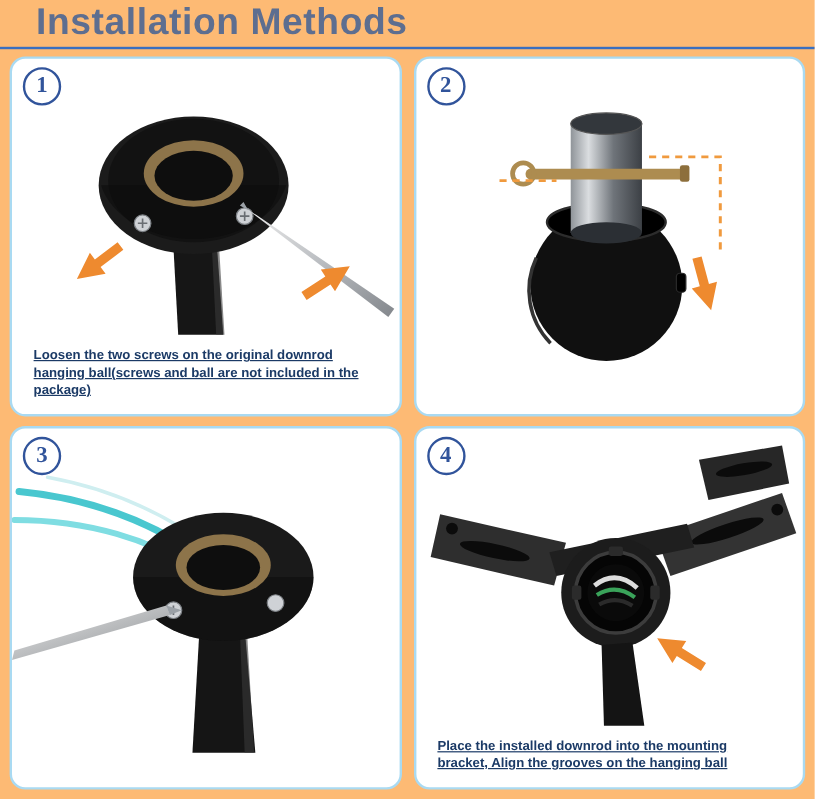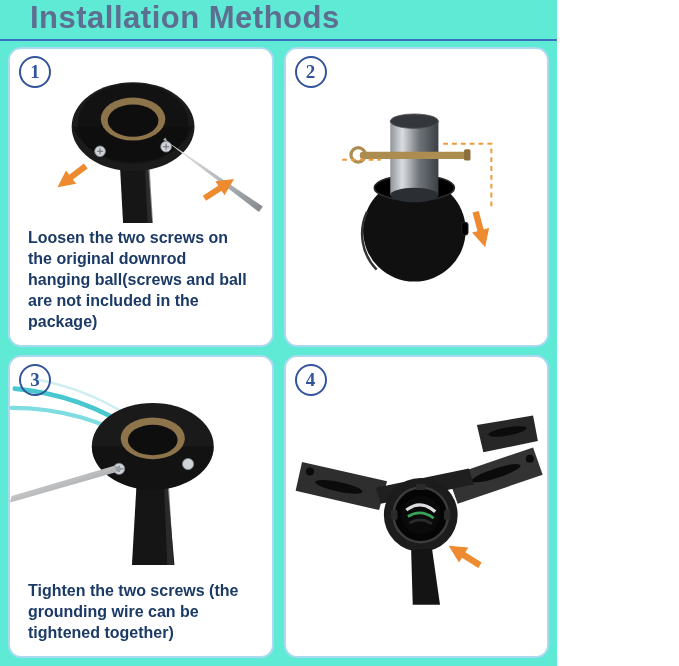--- a/index.html
+++ b/index.html
@@ -1,19 +1,19 @@
 <!DOCTYPE html>
 <html><head>
 <meta charset="utf-8">
 <style>
   html,body{margin:0;padding:0;background:#ffffff;}
   .page{
     position:relative;
-    width:557px;height:666px;
-    background:#5eead4;
+    width:679px;height:666px;
+    background:#fdba74;
     font-family:"Liberation Sans",sans-serif;
     overflow:hidden;
     box-sizing:border-box;
   }
   .title{
     margin:0;
     padding:2px 0 4px 30px;
     font-size:31px;
     font-weight:700;
     letter-spacing:0.5px;
@@ -61,24 +61,25 @@
     min-height:0;
     display:flex;
     align-items:flex-end;
     justify-content:center;
     padding-top:4px;
   }
   .illus svg{width:100%;height:100%;display:block;}
   .caption{
     margin:0;
     padding:4px 24px 12px 18px;
-    font-size:16px;
+    font-size:11px;
     font-weight:700;
     line-height:1.32;
     color:#1b3a66;
+    text-decoration:underline;
   }
 </style>
 </head>
 <body>
 
 <div class="page">
 
   <h1 class="title">Installation Methods</h1>
   <div class="title-underline"></div>
 
@@ -207,21 +208,20 @@
             <path d="M132,120 h8 M136,116 v8" stroke="#6a6e73" stroke-width="1.4"></path>
             <circle cx="222" cy="114" r="7" fill="#cfd2d6" stroke="#7c8085"></circle>
           </g>
 
           <g>
             <polygon points="0,162 2,154 130,116 133,124" fill="url(#metal3)"></polygon>
             <polygon points="130,116 133,124 143,120" fill="#9aa0a6"></polygon>
           </g>
         </svg>
       </div>
-      <p class="caption">Tighten the two screws (the grounding wire can be tightened together)</p>
     </section>
 
     <section class="panel">
       <span class="step-num">4</span>
       <div class="illus">
         <svg viewBox="0 0 326 240" preserveAspectRatio="xMidYMid meet">
 
           <g>
             <polygon points="20,62 126,86 116,122 12,98" fill="#2e2e2e"></polygon>
             <ellipse cx="66" cy="93" rx="30" ry="6" fill="#0b0b0b" transform="rotate(12 66 93)"></ellipse>
@@ -246,16 +246,17 @@
             <path d="M154,138 q14,-8 28,1" stroke="#2a2a2a" stroke-width="3.5" fill="none"></path>
           </g>
 
           <g>
             <polygon points="156,172 182,170 192,240 158,240" fill="#141414"></polygon>
           </g>
 
           <polygon points="0,7 24,7 24,0 46,11 24,22 24,15 0,15" fill="#ee8a2f" transform="translate(236,200) rotate(-148)"></polygon>
         </svg>
       </div>
+      <p class="caption">Place the installed downrod into the mounting bracket, Align the grooves on the hanging ball</p>
     </section>
 
   </div>
 </div>
 
 </body></html>

